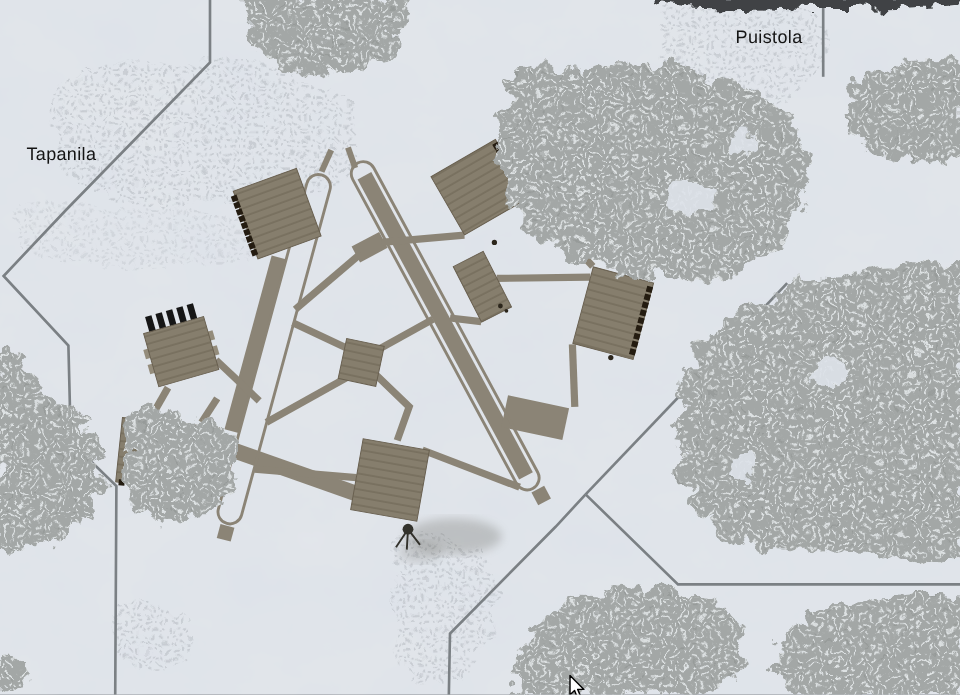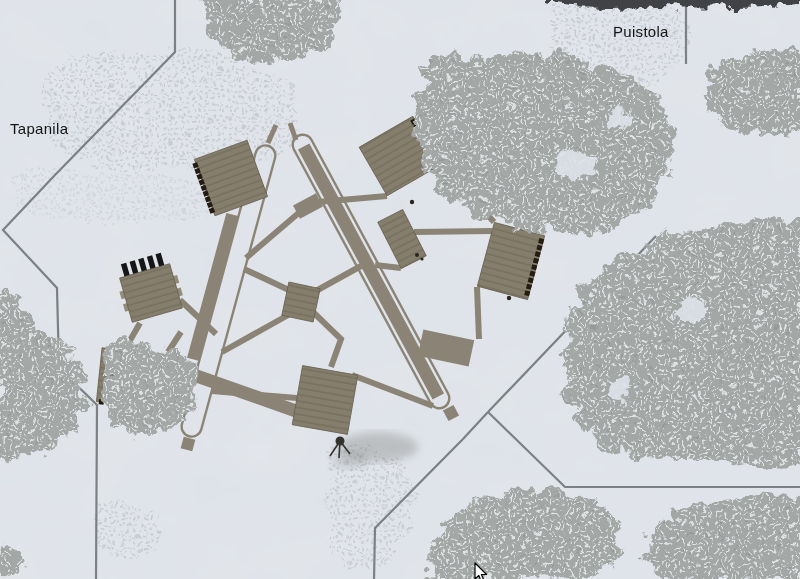--- a/index.html
+++ b/index.html
@@ -7,21 +7,21 @@
     position:relative;width:800px;height:579px;overflow:hidden;
     background:var(--c-snow,#dee3ea);
     font-family:"Liberation Sans",sans-serif;
   }
   .stage svg.map{position:absolute;left:0;top:0;}
   .place-label{
     position:absolute;font-size:15px;color:var(--c-label,#141414);
     letter-spacing:.3px;white-space:nowrap;user-select:none;
   }
   .label-puistola{left:613px;top:23px;}
-  .label-tapanila{left:10px;top:120px;}
+  .label-tapanila{left:22px;top:120px;}
   .cursor{position:absolute;left:474px;top:562px;width:16px;height:22px;}
 </style>
 </head>
 <body>
 
 <div class="stage">
 
 <svg class="map" width="800" height="579" viewBox="0 0 800 579">
   <defs>
     <filter id="snowTex" x="0" y="0" width="100%" height="100%">

